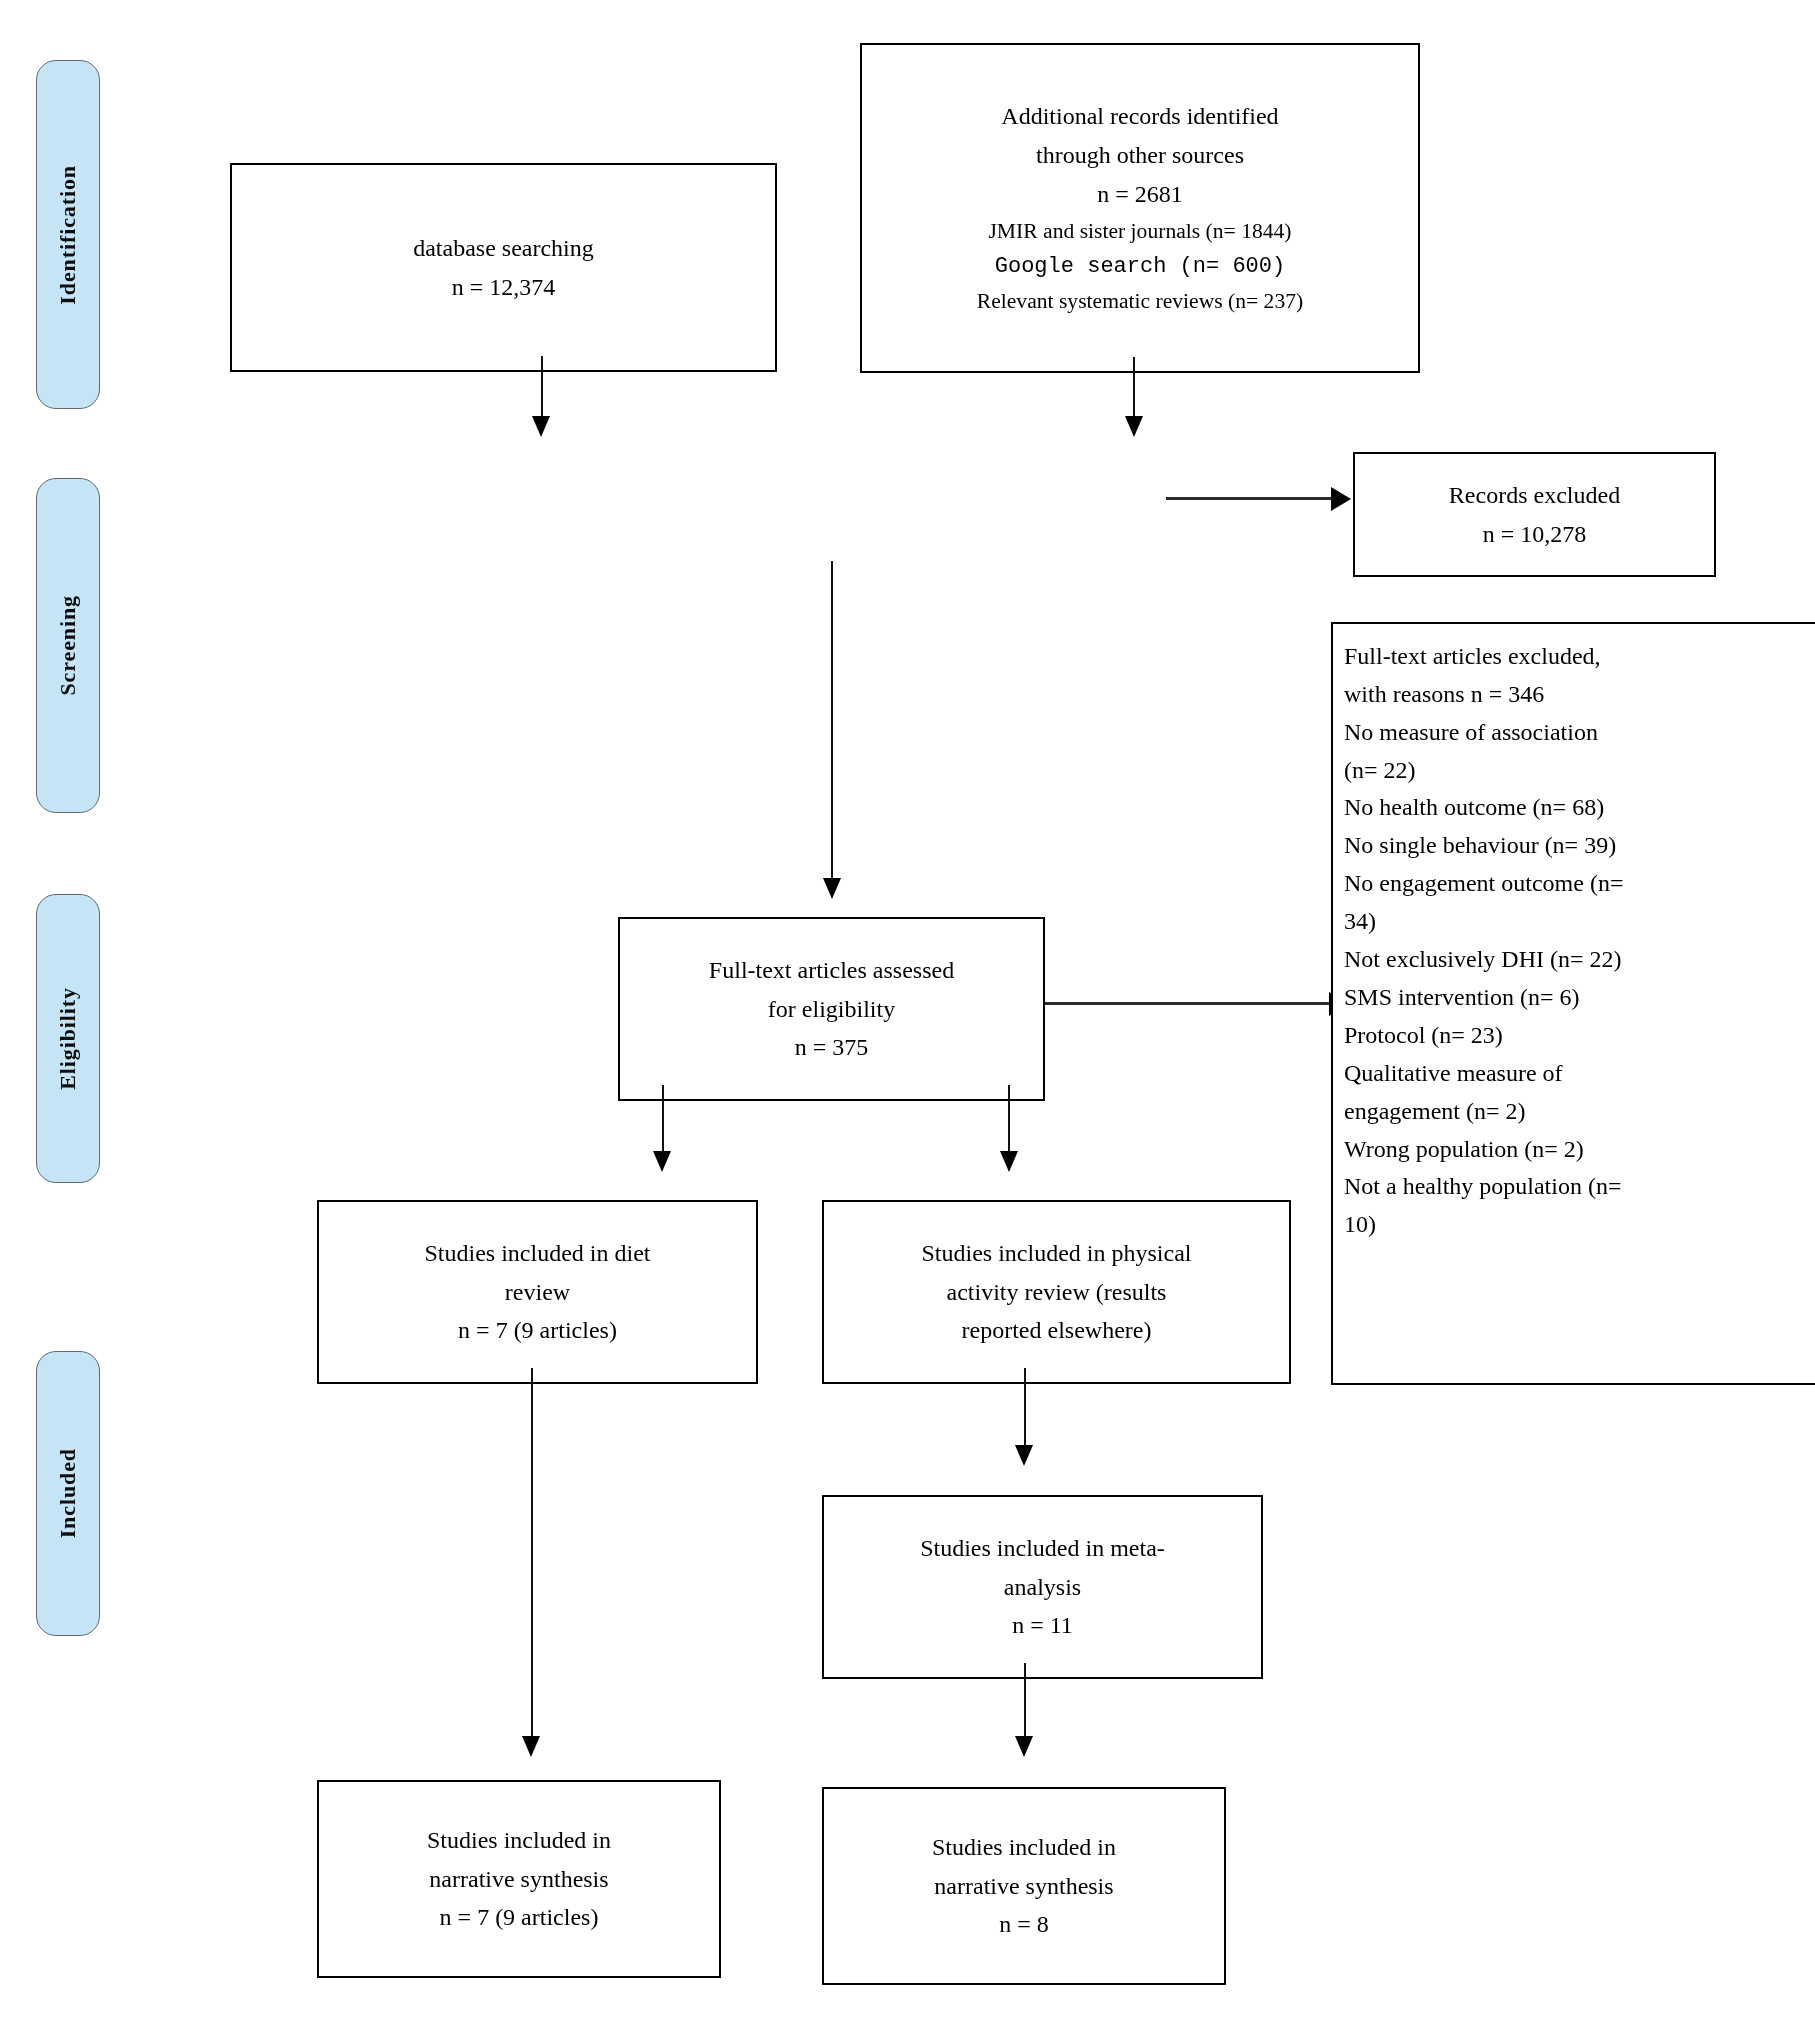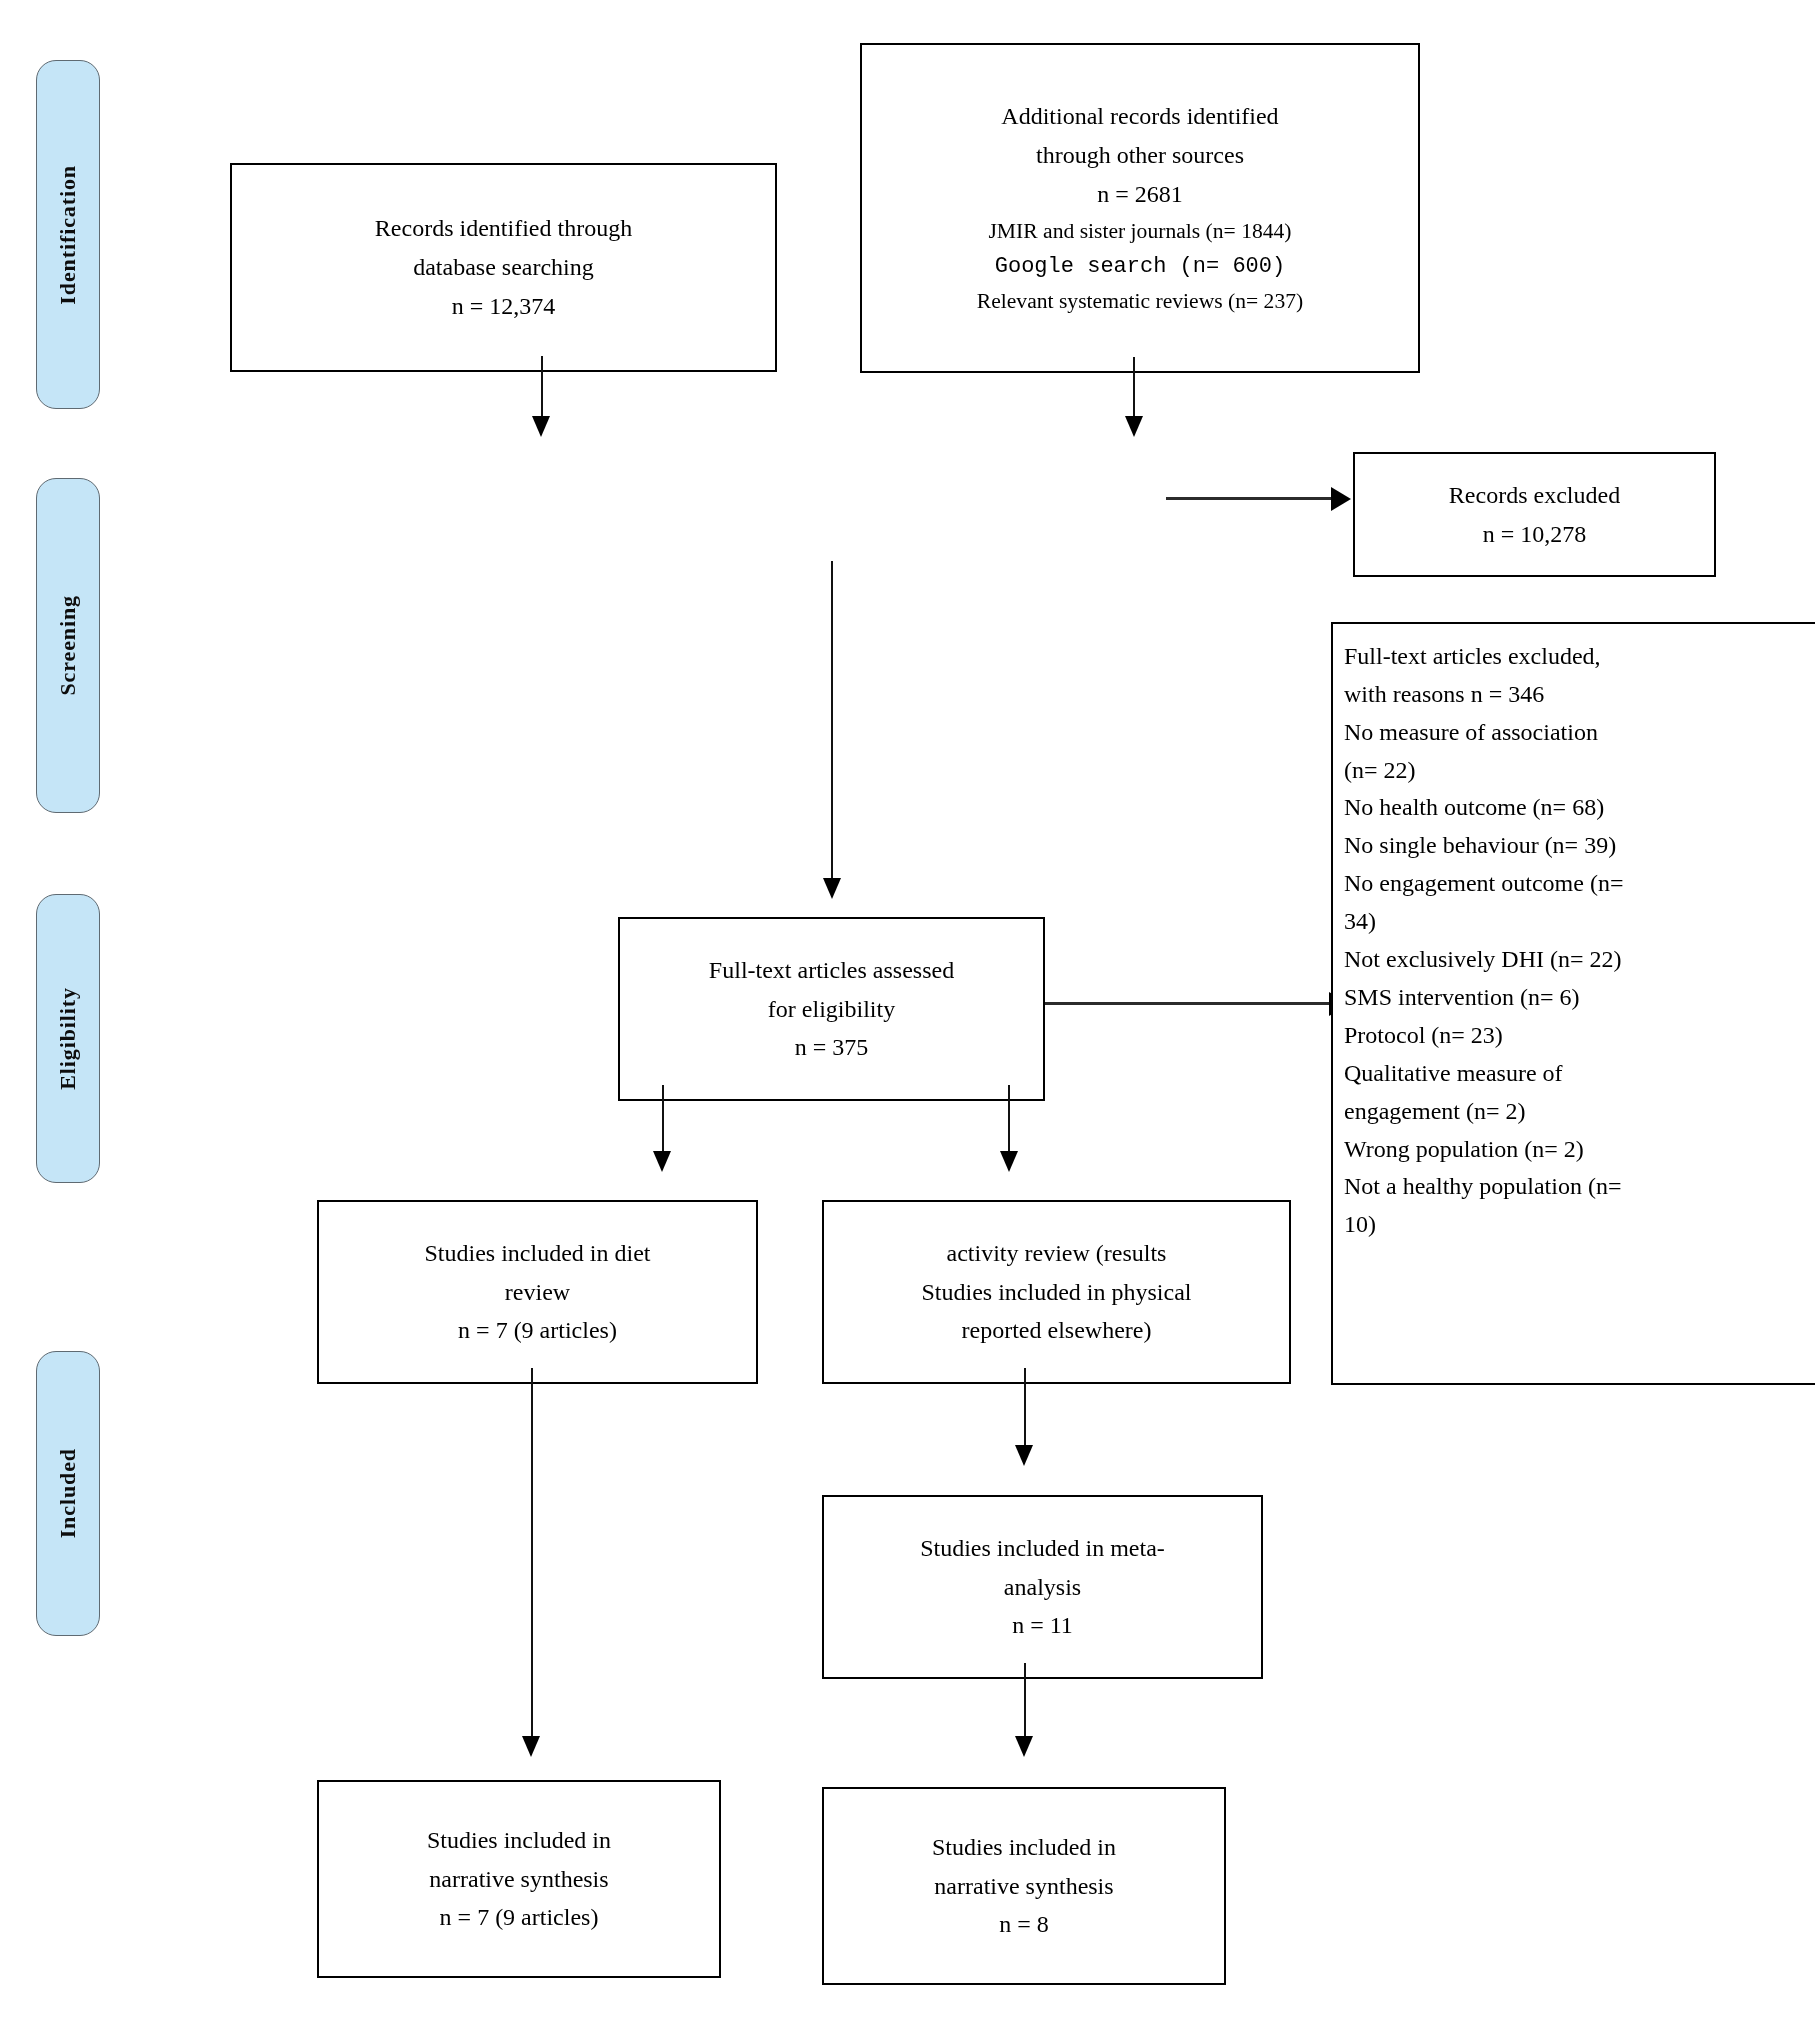--- a/index.html
+++ b/index.html
@@ -113,21 +113,20 @@
 
   <div class="stage-tab" style="left:36px; top:894px; width:64px; height:289px;">
     <span class="stage-label">Eligibility</span>
   </div>
 
   <div class="stage-tab" style="left:36px; top:1351px; width:64px; height:285px;">
     <span class="stage-label">Included</span>
   </div>
 
   <div class="node" style="left:230px; top:147px; width:547px; height:209px;">
-    <span class="line">Records identified through</span>
     <span class="line">database searching</span>
     <span class="line">n = 12,374</span>
   </div>
 
   <div class="node" style="left:860px; top:27px; width:560px; height:330px; padding:8.3px 4.6px;">
     <span class="line">Additional records identified</span>
     <span class="line">through other sources</span>
     <span class="line">n =  2681</span>
     <span class="line" style="font-size:21.6px;">JMIR and sister journals (n= 1844)</span>
     <span class="line" style="font-size:22px;font-family:Liberation Mono, monospace;">Google search (n= 600)</span>
@@ -186,22 +185,22 @@
   <div class="vline" style="left:1008px; top:1085px; width:2.3px; height:74px;"></div>
   <div class="arrow-down" style="left:1000px; top:1151px;"></div>
 
   <div class="node" style="left:317px; top:1184px; width:441px; height:184px;">
     <span class="line">Studies included in diet</span>
     <span class="line">review</span>
     <span class="line">n = 7 (9 articles)</span>
   </div>
 
   <div class="node" style="left:822px; top:1184px; width:469px; height:184px;">
+    <span class="line">Studies included in physical</span>
     <span class="line">activity review (results</span>
-    <span class="line">Studies included in physical</span>
     <span class="line">reported elsewhere)</span>
   </div>
 
   <div class="vline" style="left:1024px; top:1368px; width:2.3px; height:85px;"></div>
   <div class="arrow-down" style="left:1015px; top:1445px;"></div>
 
   <div class="node" style="left:822px; top:1479px; width:441px; height:184px;">
     <span class="line">Studies included in meta-</span>
     <span class="line">analysis</span>
     <span class="line">n = 11</span>

